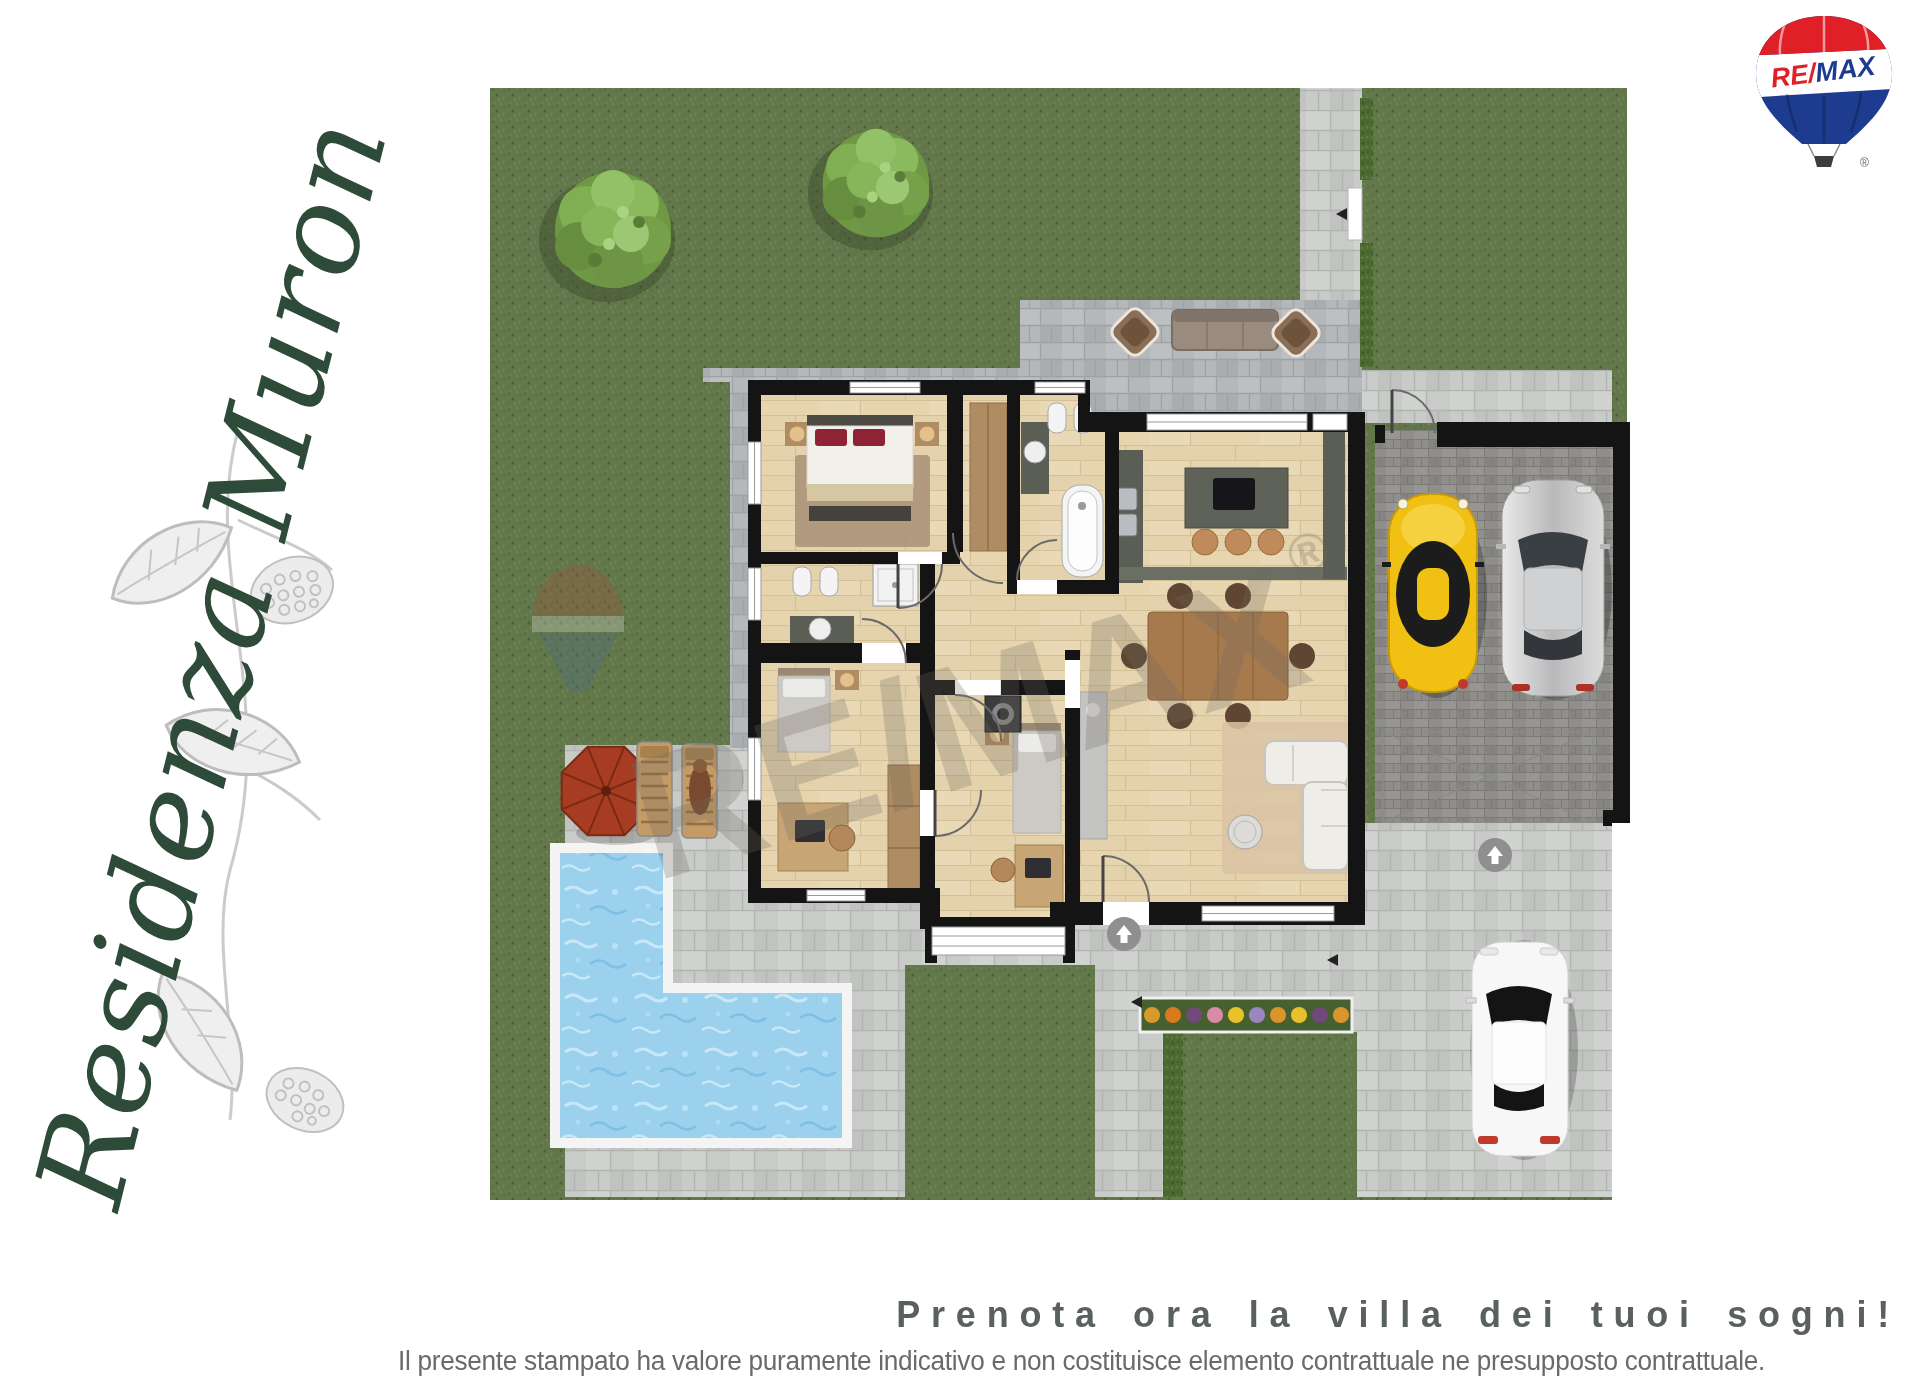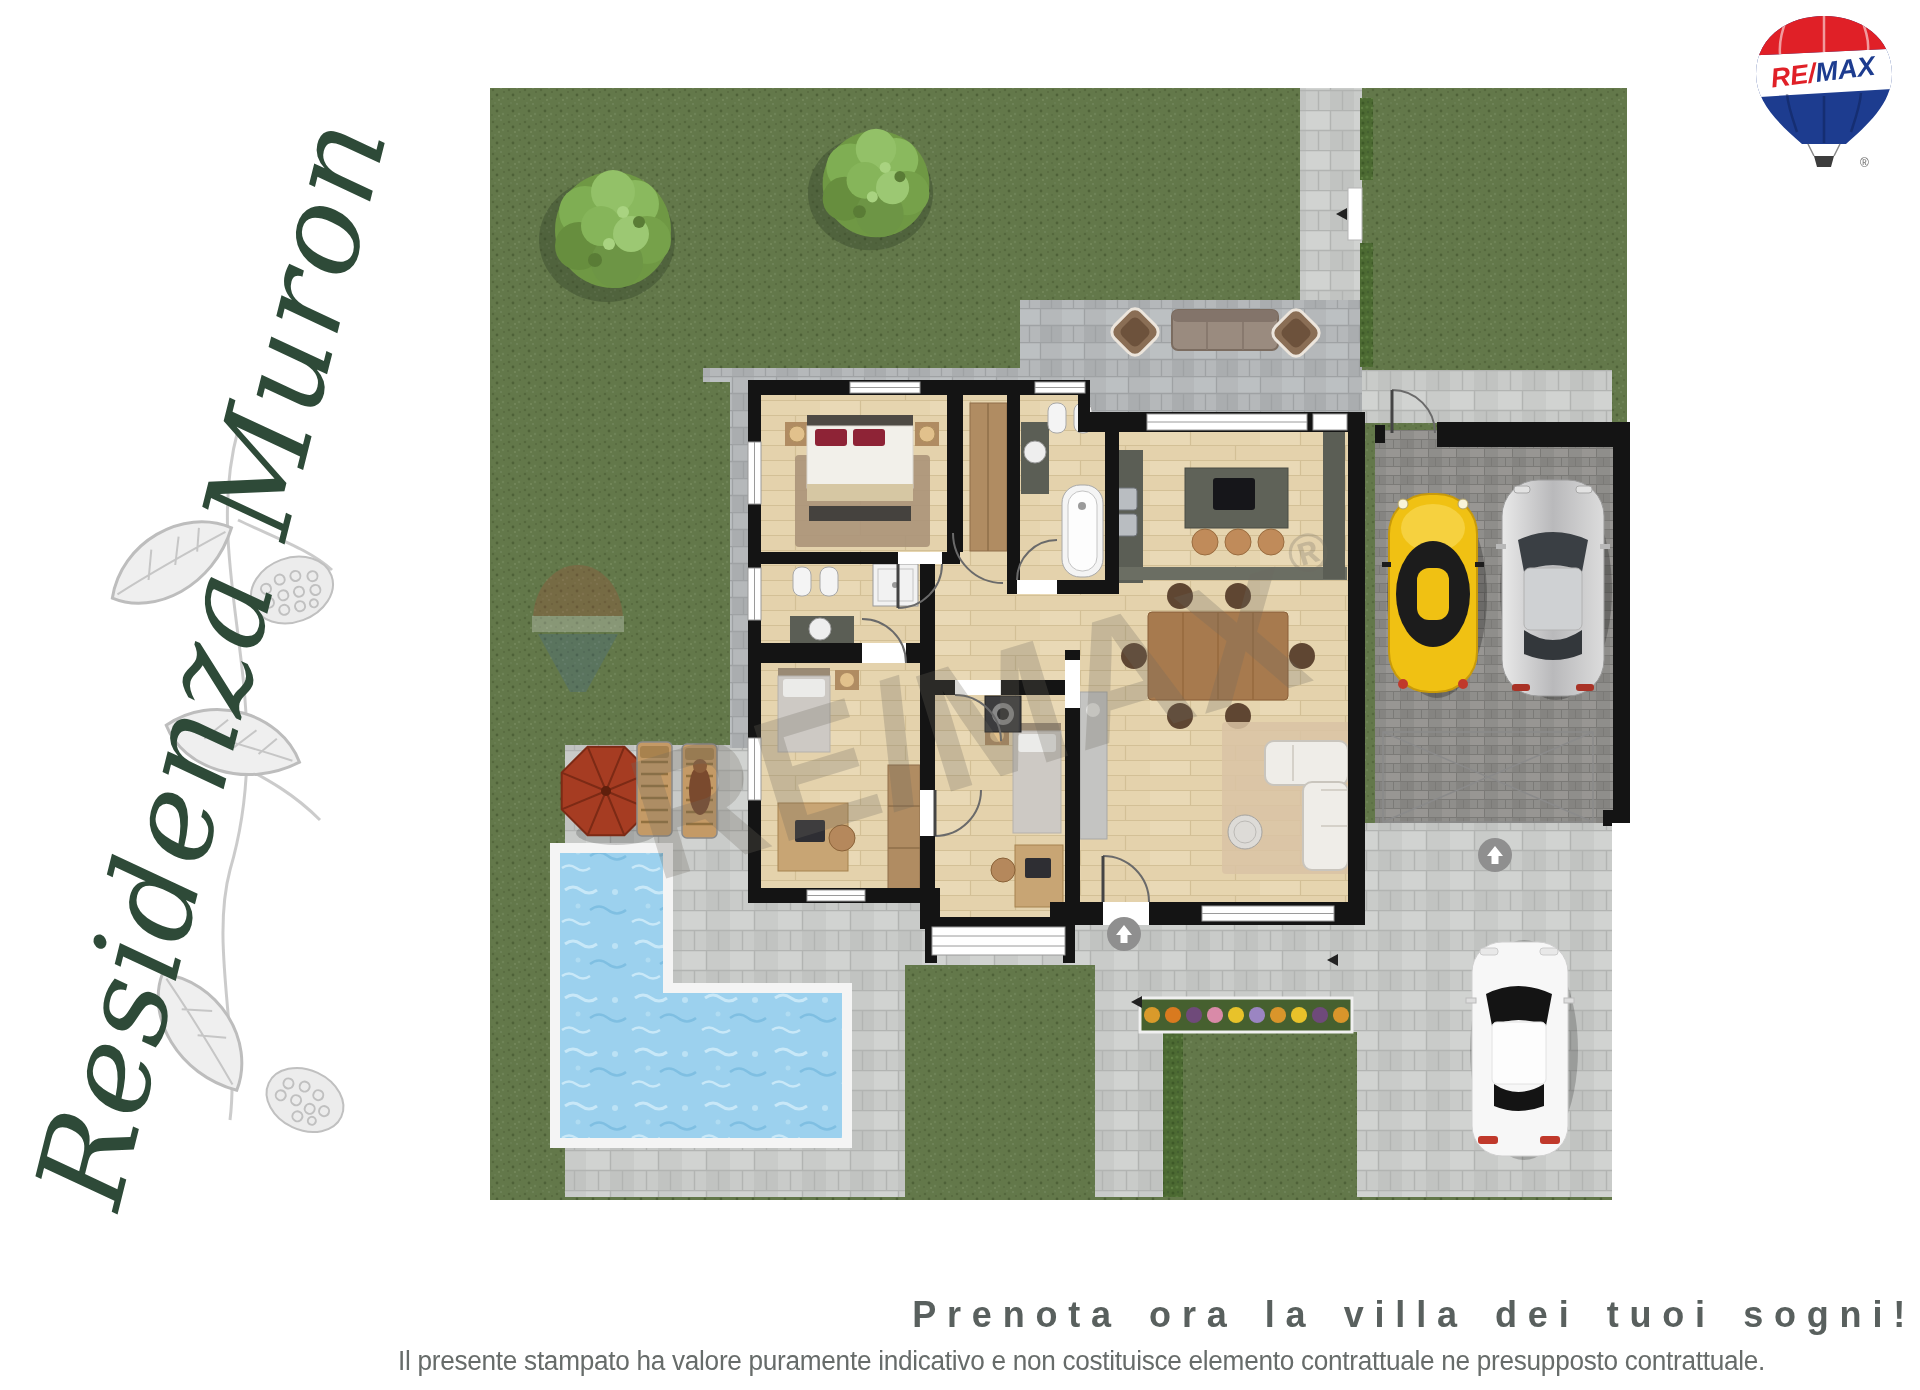--- a/index.html
+++ b/index.html
@@ -4,21 +4,21 @@
 <style>
   html,body{margin:0;padding:0;background:#fff;}
   .canvas{position:relative;width:1920px;height:1390px;background:#fff;overflow:hidden;
           font-family:"Liberation Sans",sans-serif;}
   #residence-name{
     position:absolute;left:212px;top:662px;
     transform:translate(-50%,-50%) rotate(-76deg);
     font-family:"DejaVu Serif",serif;font-style:italic;
     font-size:122px;letter-spacing:2px;color:#2e4a38;white-space:nowrap;}
   #headline{
-    position:absolute;right:4px;top:1294px;
+    position:absolute;right:20px;top:1294px;
     font-size:36px;font-weight:700;letter-spacing:0.30em;word-spacing:0.18em;
     color:#59605e;white-space:nowrap;}
   #disclaimer{
     position:absolute;left:398px;top:1346px;
     font-size:27px;letter-spacing:-0.3px;color:#676c6a;white-space:nowrap;
     transform:scaleX(.97);transform-origin:left center;}
   svg{display:block;}
 </style>
 </head>
 <body>

